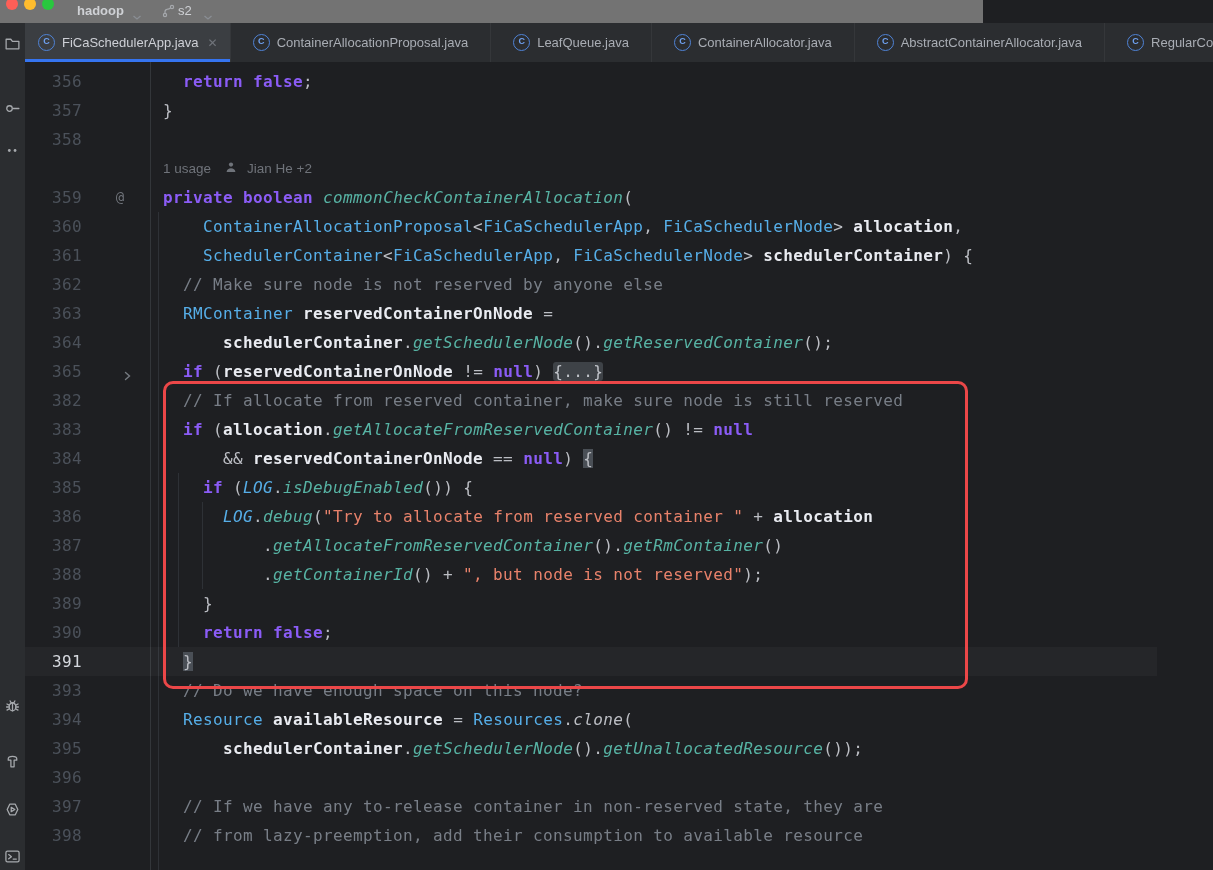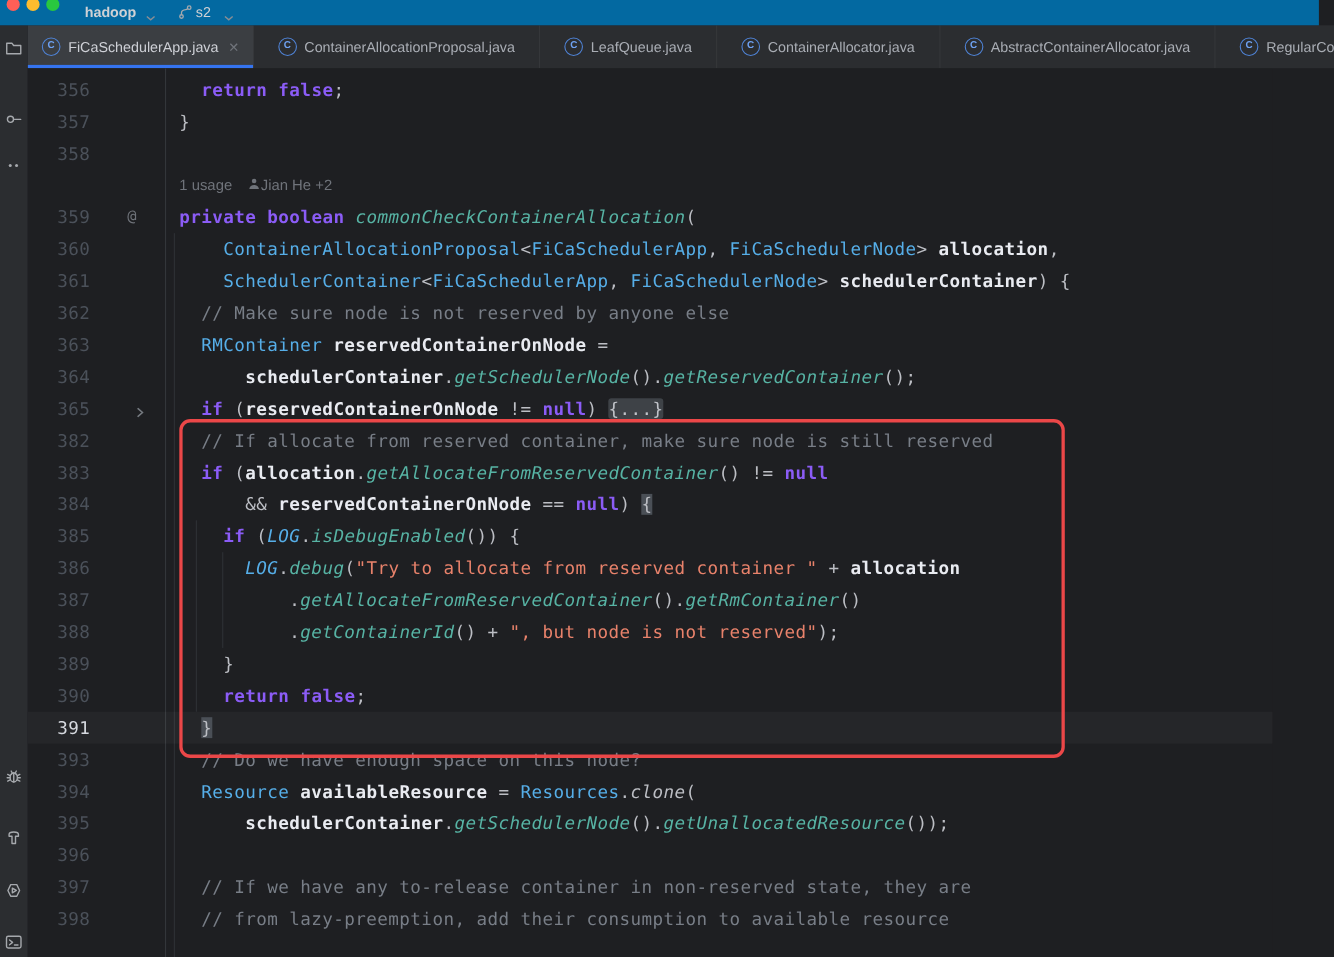--- a/index.html
+++ b/index.html
@@ -1,20 +1,20 @@
 <!DOCTYPE html>
 <html><head>
 <meta charset="utf-8">
 <style>
   html,body{margin:0;padding:0;background:#1E1F22;}
   #app{position:relative;width:1213px;height:870px;overflow:hidden;
        font-family:"Liberation Sans",sans-serif;-webkit-font-smoothing:antialiased;}
 
   
-  .titlebar{position:absolute;left:0;top:0;width:1199px;height:23px;background:#0369a1;z-index:10;}
+  .titlebar{position:absolute;left:0;top:0;width:983px;height:23px;background:#737373;z-index:10;}
   .light{position:absolute;top:-2px;width:12px;height:12px;border-radius:50%;}
   .tb-label{position:absolute;top:1px;font-size:13px;color:#CFD1D5;line-height:20px;}
   .tb-chev{position:absolute;top:7px;}
   .branch-icon{position:absolute;top:3px;}
 
   
   .stripe{position:absolute;left:0;top:23px;width:25px;height:847px;background:#2B2D30;z-index:9;}
   .stripe .tool{position:absolute;left:4px;width:17px;height:17px;cursor:pointer;}
   .stripe svg{display:block;}
 
@@ -51,21 +51,21 @@
   .tok-s{color:#E8826B;}
   .tok-c{color:#787E87;}
   .tok-v{color:#E9EBF1;font-weight:bold;text-align:right;}
   .tok-p{color:#BCBEC4;}
   .tok-sf{color:#56AEE8;font-style:italic;}
   .tok-sm{color:#BCBEC4;font-style:italic;}
   .tok-fold{background:#3E4247;border-radius:3px;color:#C0C3C9;cursor:pointer;}
   .tok-hl{background:#4A4F56;}
   .hintline{display:flex;align-items:center;gap:14px;margin-left:138px;height:29px;
             font-size:13.5px;color:#6F737A;white-space:nowrap;}
-  .hint-authors{display:flex;align-items:center;gap:0;}
+  .hint-authors{display:flex;align-items:center;gap:10px;}
   .annotation{position:absolute;border-style:solid;border-width:3px;border-radius:10px;
               pointer-events:none;z-index:6;}
 </style>
 </head>
 <body>
 
 <div id="app">
 
   <div class="titlebar">
     <div class="light" style="left:6px;background:#FE5F57;"></div>

